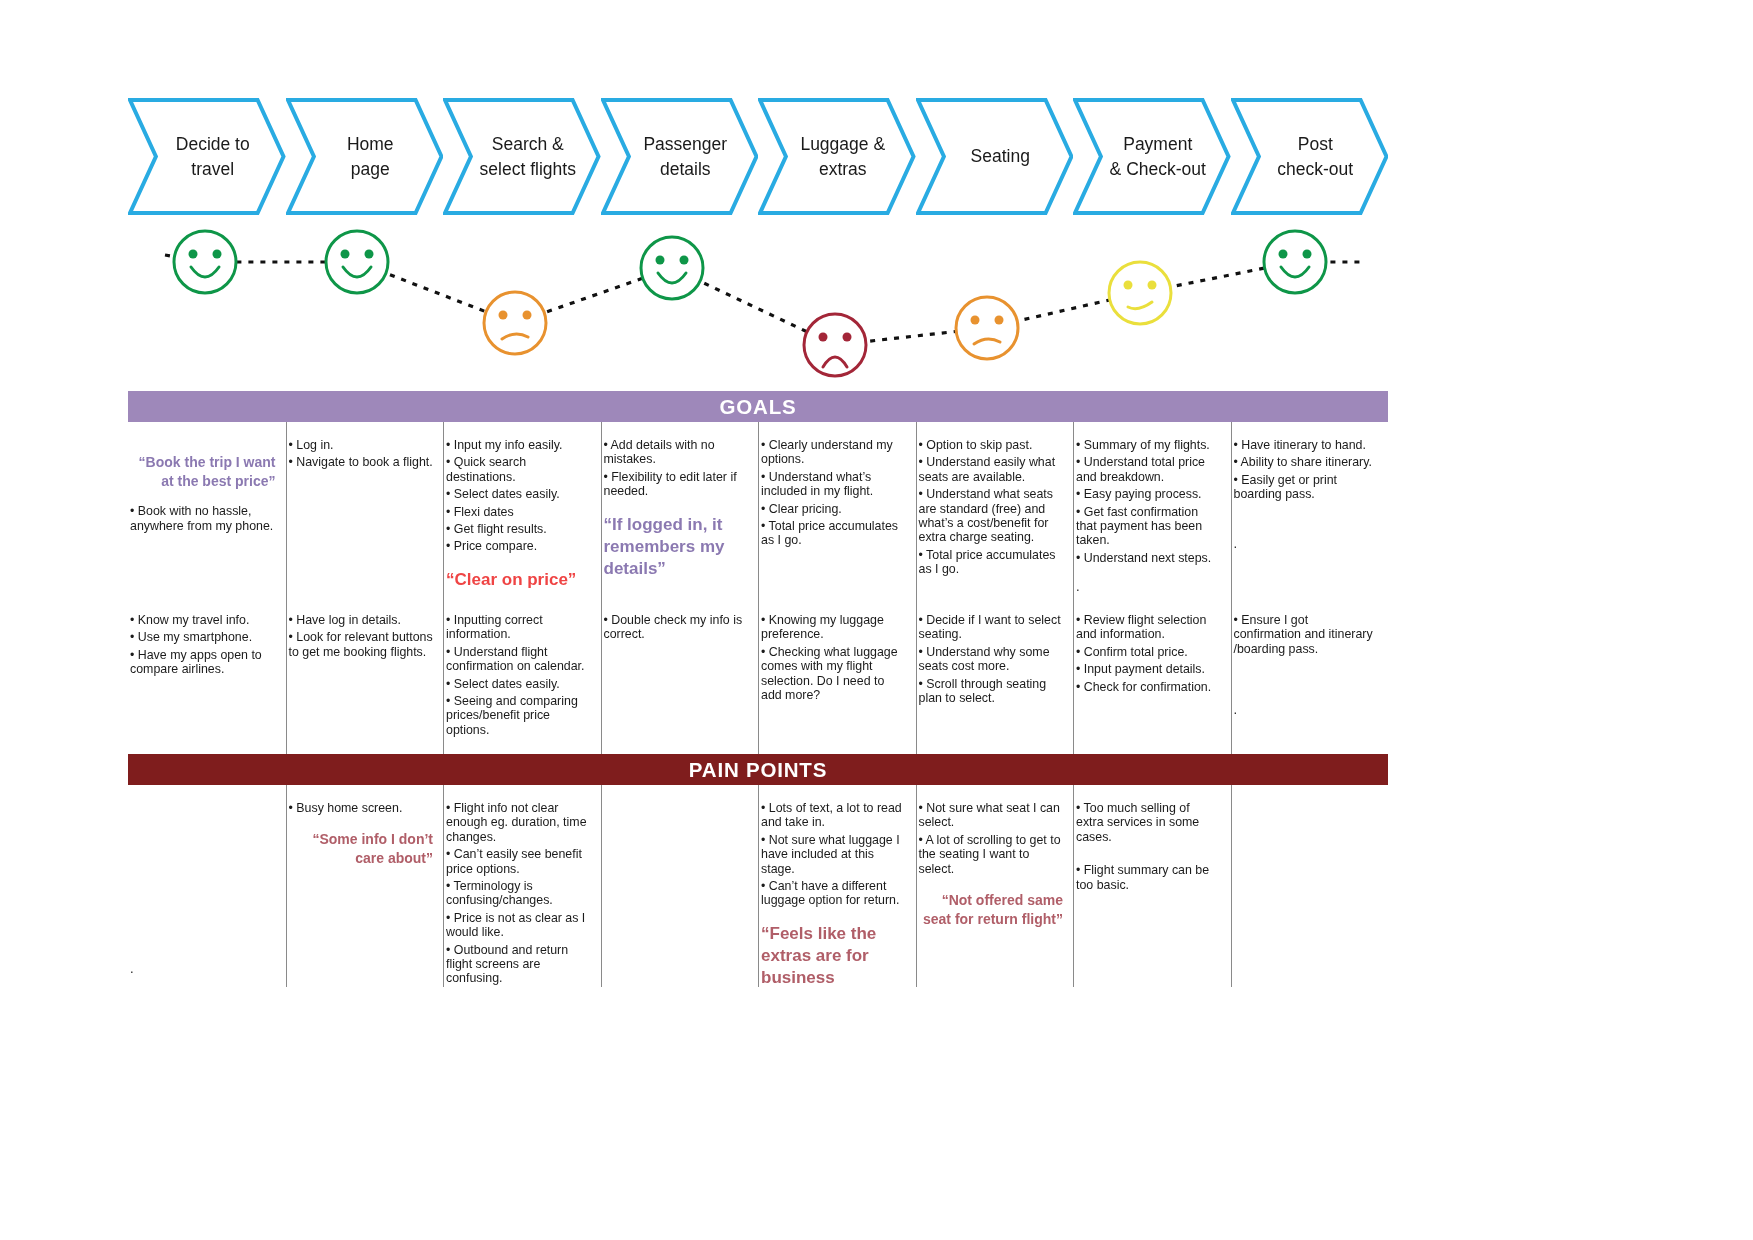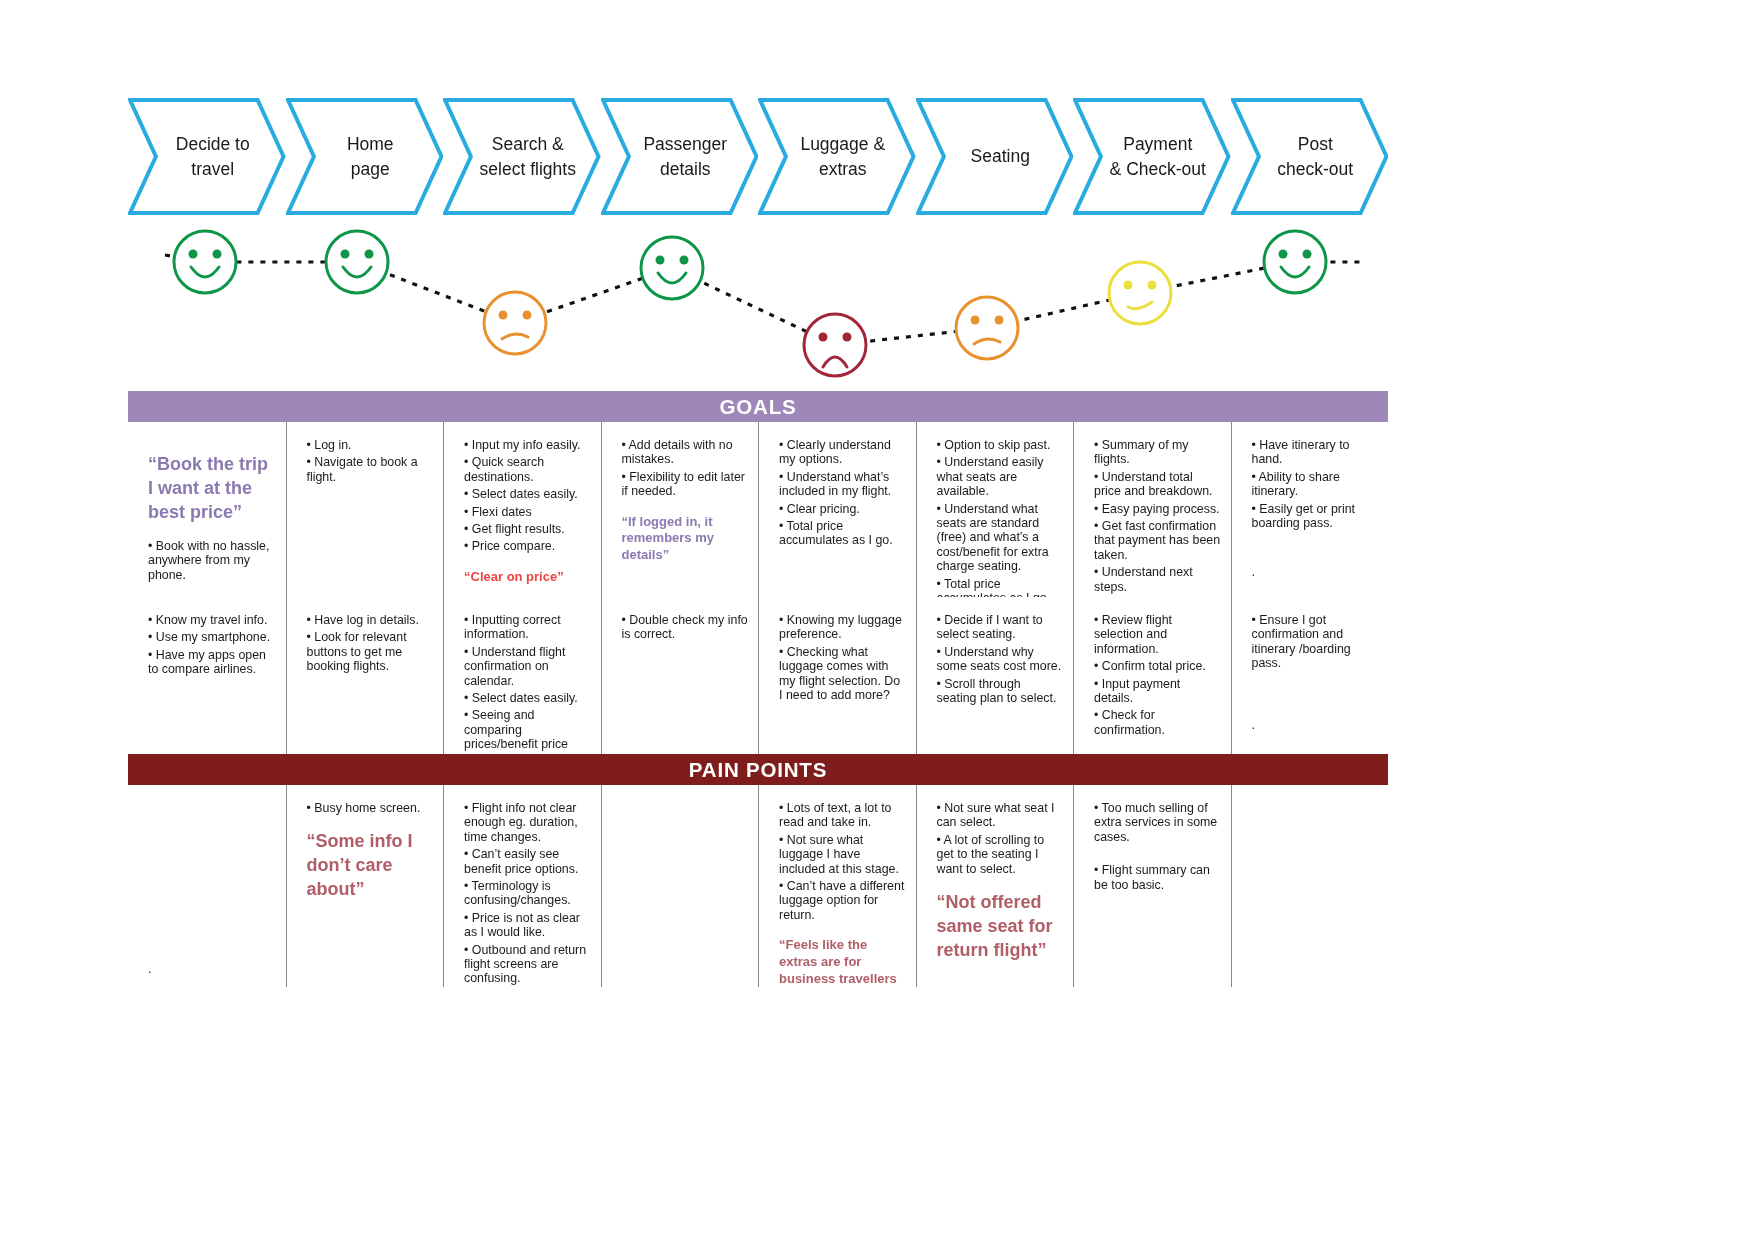--- a/index.html
+++ b/index.html
@@ -16,28 +16,28 @@
        padding-left:16px;padding-right:4px;}
 
   
   .curve-wrap{height:166px;margin-top:10px;position:relative;}
   .curve-wrap svg{display:block;}
 
   
   .band{height:31px;display:flex;align-items:center;justify-content:center;}
   .band-label{color:#ffffff;font-weight:bold;font-size:20.5px;letter-spacing:0.8px;}
   .cols{display:grid;grid-template-columns:repeat(8,1fr);}
-  .col{padding:16px 10px 6px 20px;font-size:12.4px;line-height:1.16;overflow:hidden;}
+  .col{padding:16px 10px 6px 2px;font-size:12.4px;line-height:1.16;overflow:hidden;}
   .col + .col{border-left:1px solid #8a8a8a;}
   .sec-goals .cols{height:175px;}
   .sec-behaviours .cols{height:157px;}
   .sec-pain .cols{height:202px;}
   .bullet{margin-bottom:3px;}
-  .quote{font-weight:bold;font-size:13px;line-height:1.3;margin:15px 0 14px;}
-  .quote.big{font-size:18px;line-height:1.33;}
+  .quote{font-weight:bold;font-size:17px;line-height:1.3;margin:15px 0 14px;}
+  .quote.big{font-size:14px;line-height:1.33;text-align:right;}
   .gap{height:16px;}
   .dot{font-size:13px;}
 </style>
 </head>
 <body>
 
 <div class="canvas">
   <div class="stage-row">
       <div class="stage">
         <svg viewBox="0 0 158 118" preserveAspectRatio="none">

